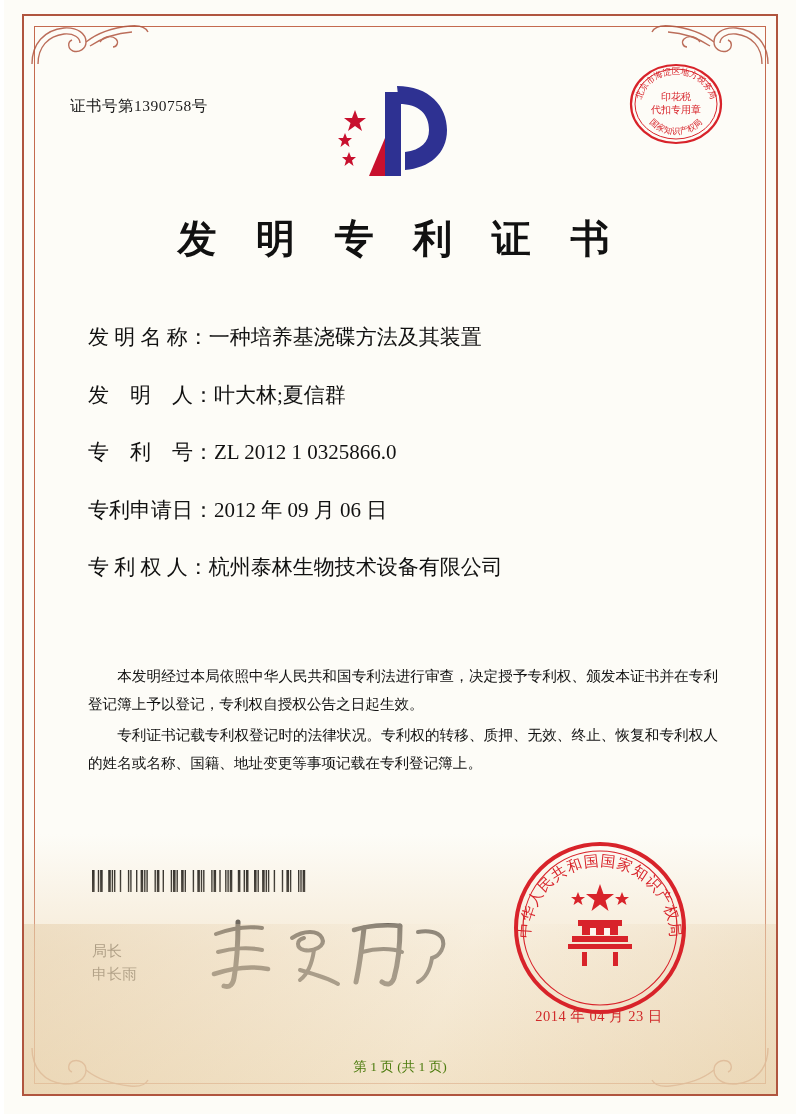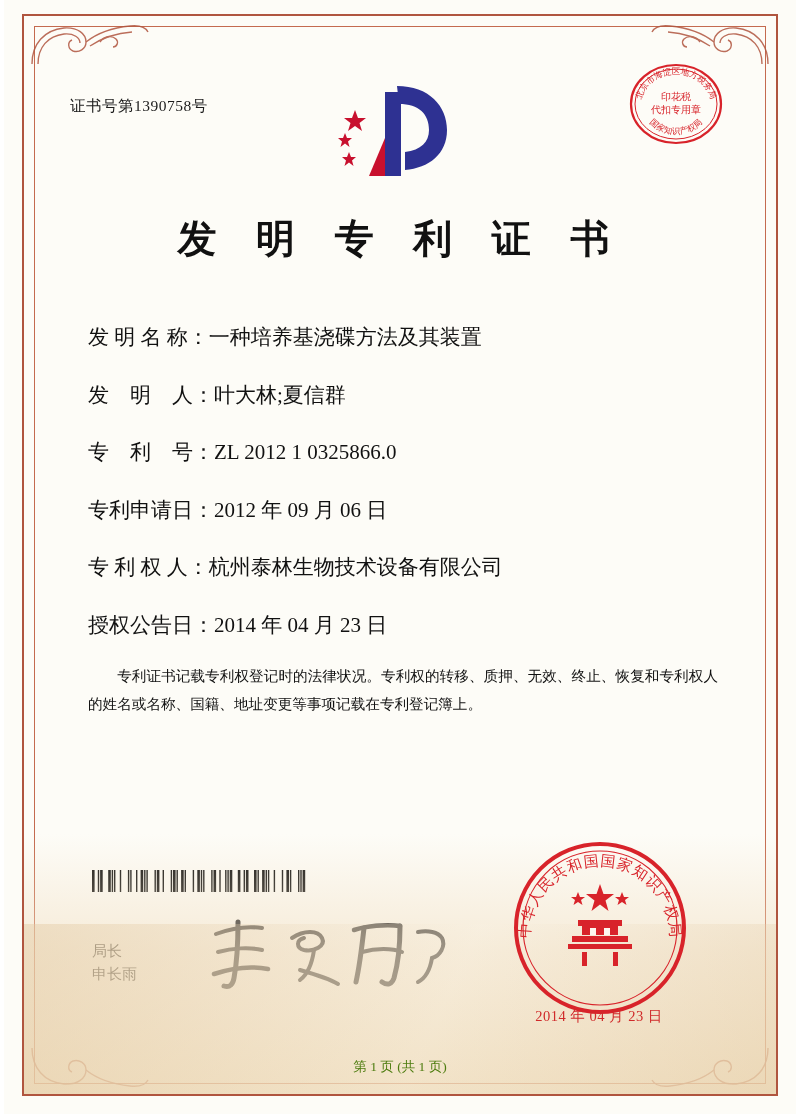--- a/index.html
+++ b/index.html
@@ -280,26 +280,24 @@
     </div>
     <div class="field-row">
       <span class="field-label">专　利　号：</span><span class="field-value">ZL 2012 1 0325866.0</span>
     </div>
     <div class="field-row">
       <span class="field-label">专利申请日：</span><span class="field-value">2012 年 09 月 06 日</span>
     </div>
     <div class="field-row">
       <span class="field-label">专 利 权 人：</span><span class="field-value">杭州泰林生物技术设备有限公司</span>
     </div>
-    <div class="field-row">
-      <span class="field-label">授权公告日：</span><span class="field-value">2014 年 04 月 23 日</span>
-    </div>
   </div>
 
   <div class="body-text">
+    <p>本发明经过本局依照中华人民共和国专利法进行审查，决定授予专利权、颁发本证书并在专利登记簿上予以登记，专利权自授权公告之日起生效。</p>
     <p>专利证书记载专利权登记时的法律状况。专利权的转移、质押、无效、终止、恢复和专利权人的姓名或名称、国籍、地址变更等事项记载在专利登记簿上。</p>
   </div>
 
   <div class="barcode">
     <svg id="barcode-svg" width="216" height="22" viewBox="0 0 216 22">
         <rect x="0.00" y="0" width="2.60" height="22" fill="#111"></rect>
         <rect x="5.80" y="0" width="1.40" height="22" fill="#111"></rect>
         <rect x="8.10" y="0" width="2.60" height="22" fill="#111"></rect>
         <rect x="16.20" y="0" width="2.60" height="22" fill="#111"></rect>
         <rect x="19.70" y="0" width="1.40" height="22" fill="#111"></rect>

